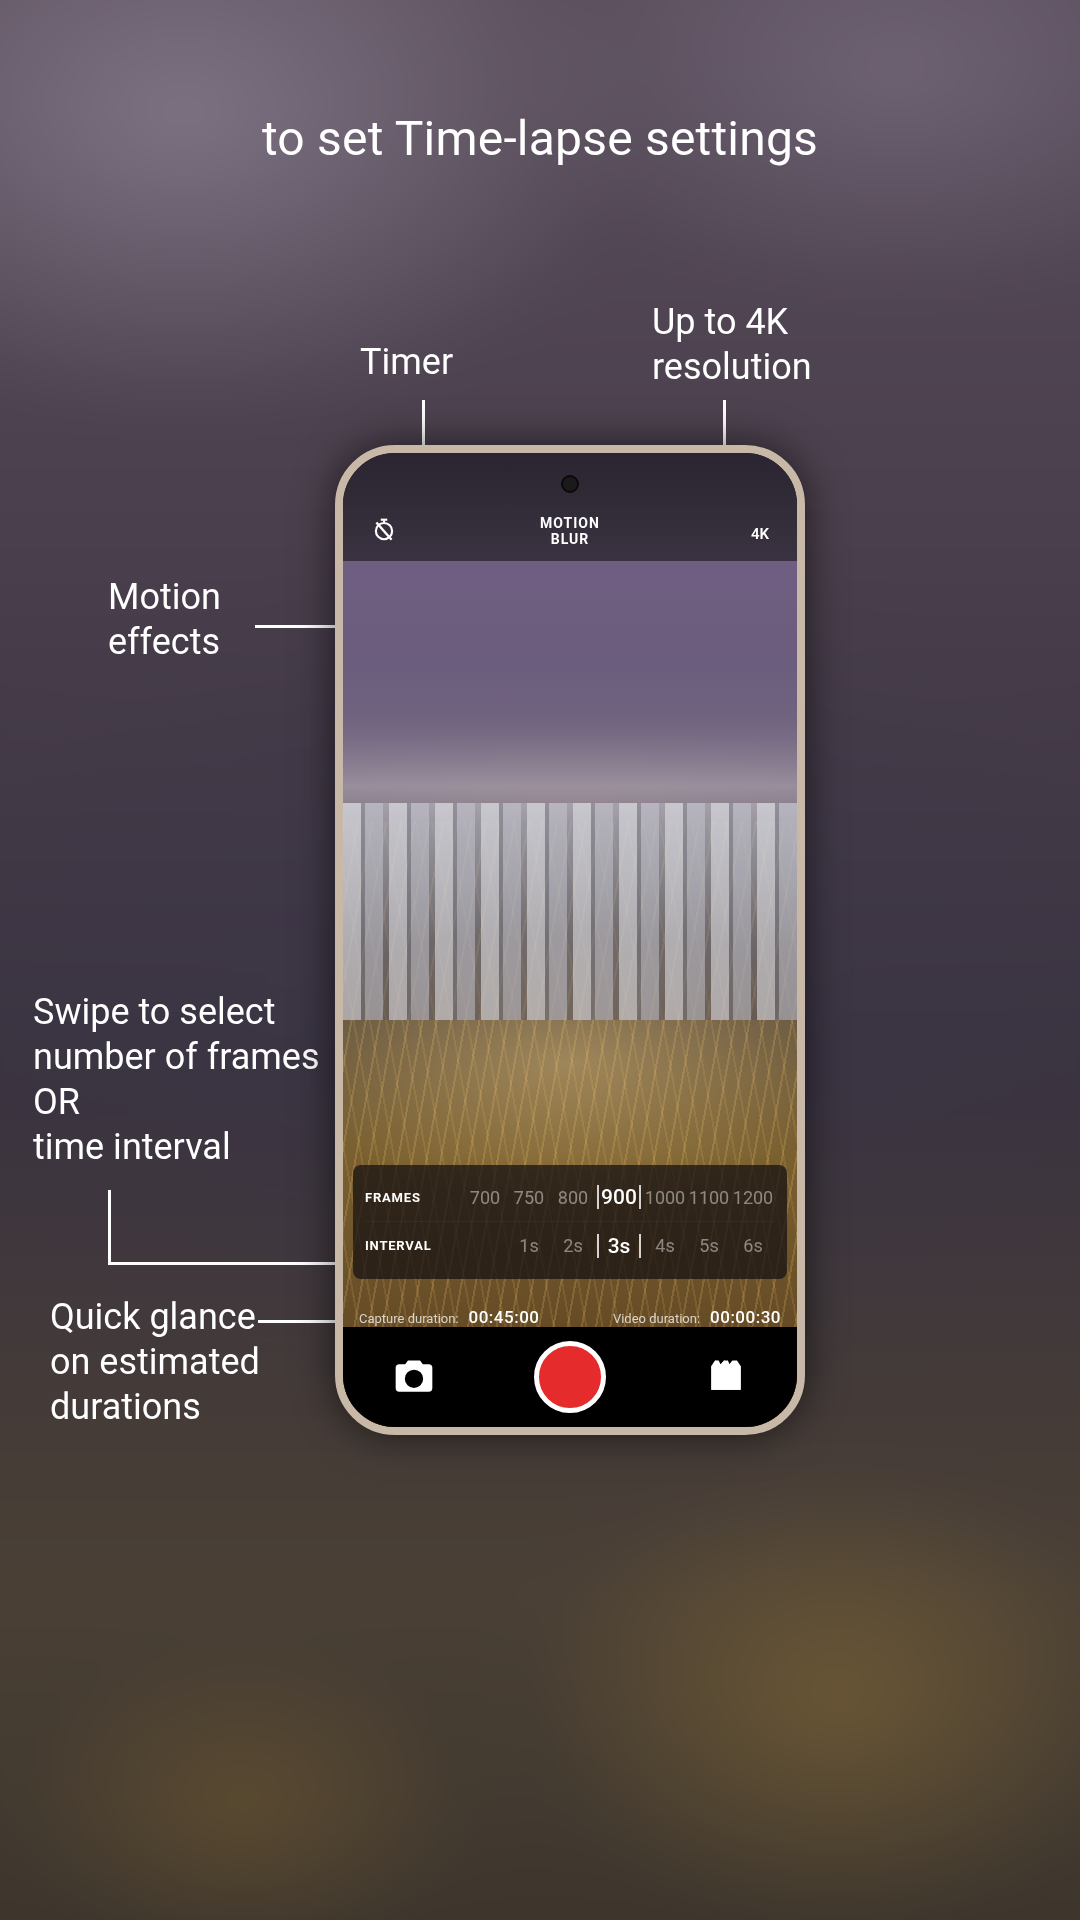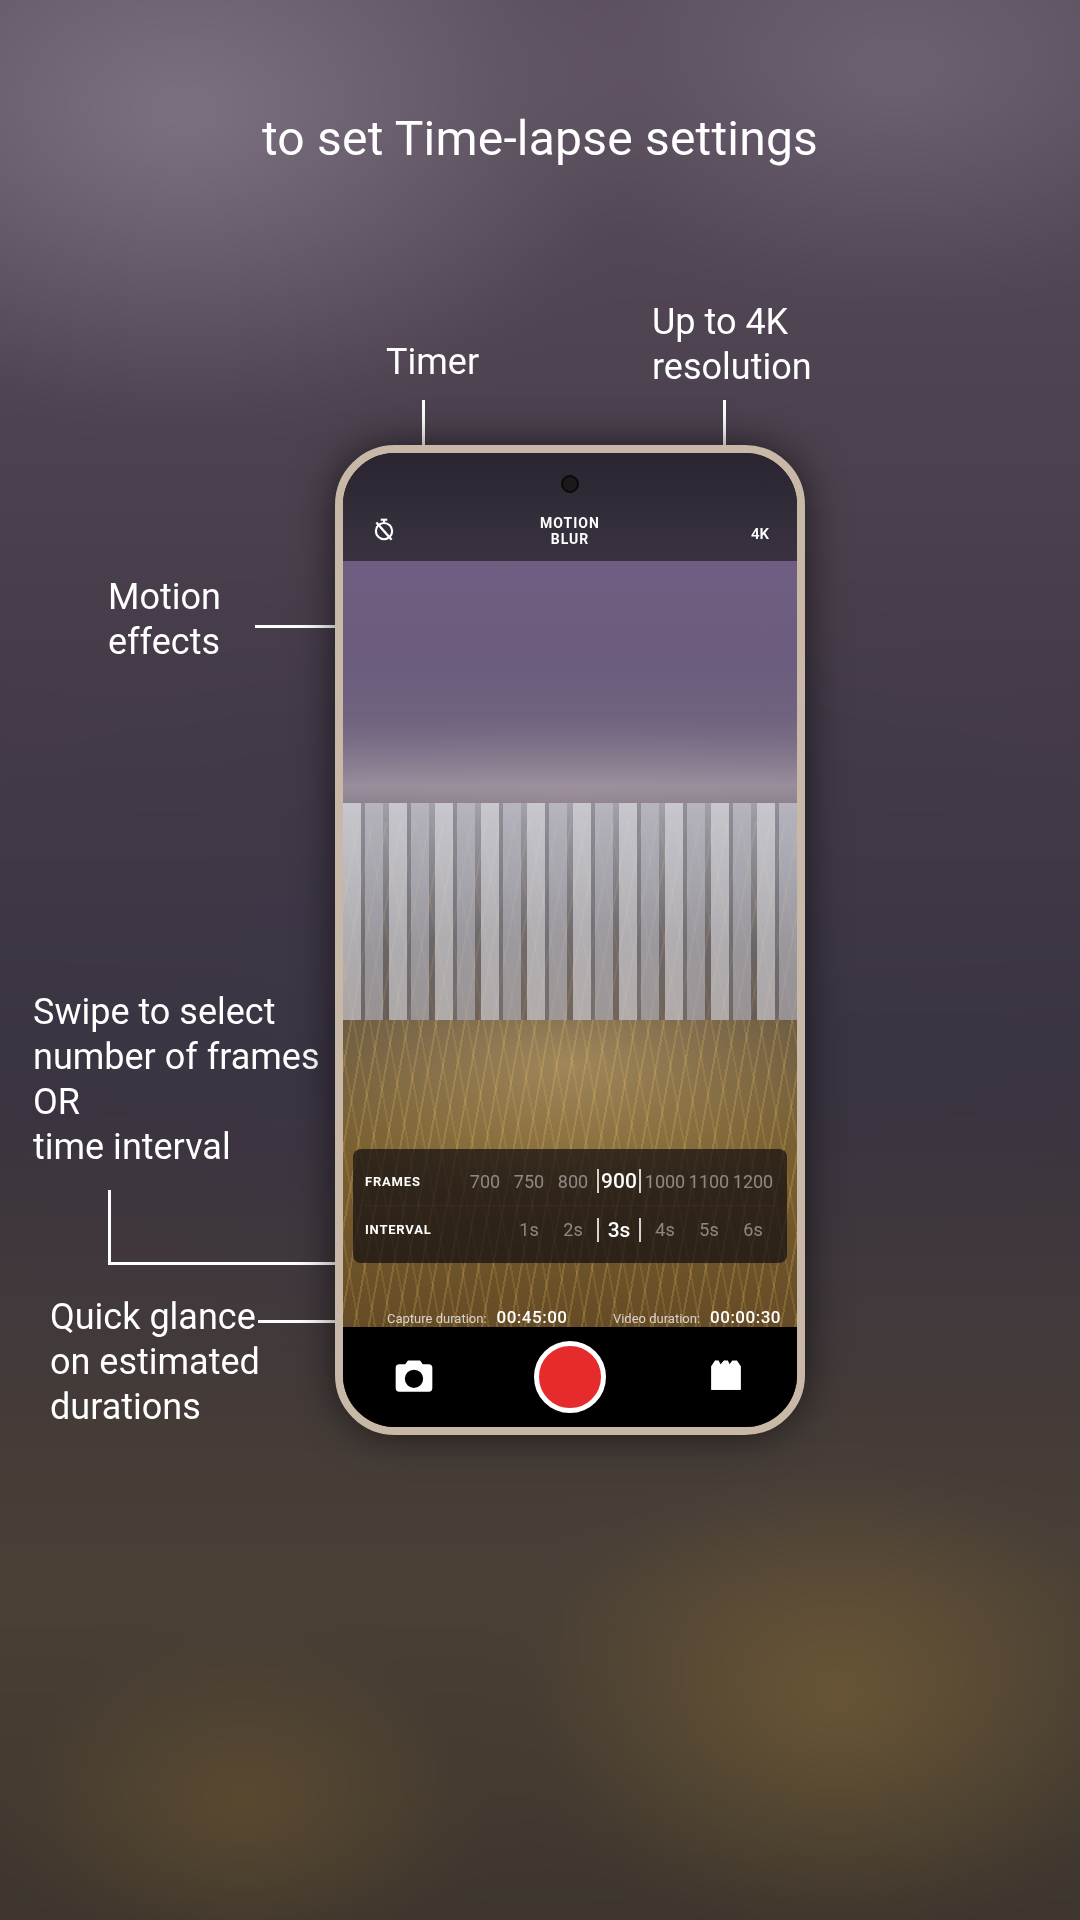--- a/index.html
+++ b/index.html
@@ -36,21 +36,21 @@
   }
 
   
   .callout {
     position: absolute;
     color: #fff;
     font-size: 36px;
     font-weight: 400;
     line-height: 1.25;
   }
-  .callout-timer   { top: 340px; left: 360px; margin-left: 26px; }
+  .callout-timer   { top: 340px; left: 360px; }
   .callout-res     { top: 300px; left: 652px; text-align: left; }
   .callout-motion  { top: 575px; left: 108px; }
   .callout-swipe   { top: 990px; left: 33px; }
   .callout-glance  { top: 1295px; left: 50px; }
 
   
   .line { position: absolute; background: #fff; }
   .l-timer-v   { left: 422px; top: 400px; width: 3px; height: 130px; }
   .l-res-v     { left: 723px; top: 400px; width: 3px; height: 130px; }
   .l-motion-h  { left: 255px; top: 625px; height: 3px; width: 320px; }
@@ -125,21 +125,21 @@
   .vf-buildings {
     position:absolute; left:0; right:0; top:28%; height:25%;
     background:
       repeating-linear-gradient(90deg, rgba(230,230,235,0.55) 0 18px, rgba(120,120,130,0.4) 18px 22px, rgba(200,200,210,0.5) 22px 40px, transparent 40px 46px),
       linear-gradient(180deg, rgba(180,180,190,0.6), rgba(90,85,95,0.5));
   }
 
   
   .settings-panel {
     position: absolute;
-    left: 10px; right: 10px; bottom: 164px;
+    left: 10px; right: 10px; bottom: 148px;
     background: rgba(20,15,18,0.72);
     border-radius: 8px;
     padding: 8px 12px 10px 12px;
   }
   .setting-row {
     display: flex; align-items: center;
     height: 48px;
   }
   .setting-row + .setting-row { border-top: 1px solid rgba(255,255,255,0.04); gap: 12px; }
   .setting-label {
@@ -159,21 +159,20 @@
     border-right: 2px solid rgba(255,255,255,0.8);
     margin: 0 2px;
   }
 
   
   .duration-bar {
     position: absolute; left: 0; right: 0; bottom: 100px;
     display: flex; justify-content: space-between;
     padding: 0 16px;
     font-size: 14px;
-    margin-left: 28px;
   }
   .dur-group { display: flex; align-items: baseline; gap: 10px; }
   .dur-label { color: rgba(255,255,255,0.75); font-size: 13px; }
   .dur-value { font-weight: 500; font-size: 17px; letter-spacing: 0.5px; }
 
   
   .actionbar {
     position: absolute; left:0; right:0; bottom:0;
     height: 100px;
     background: #000;

